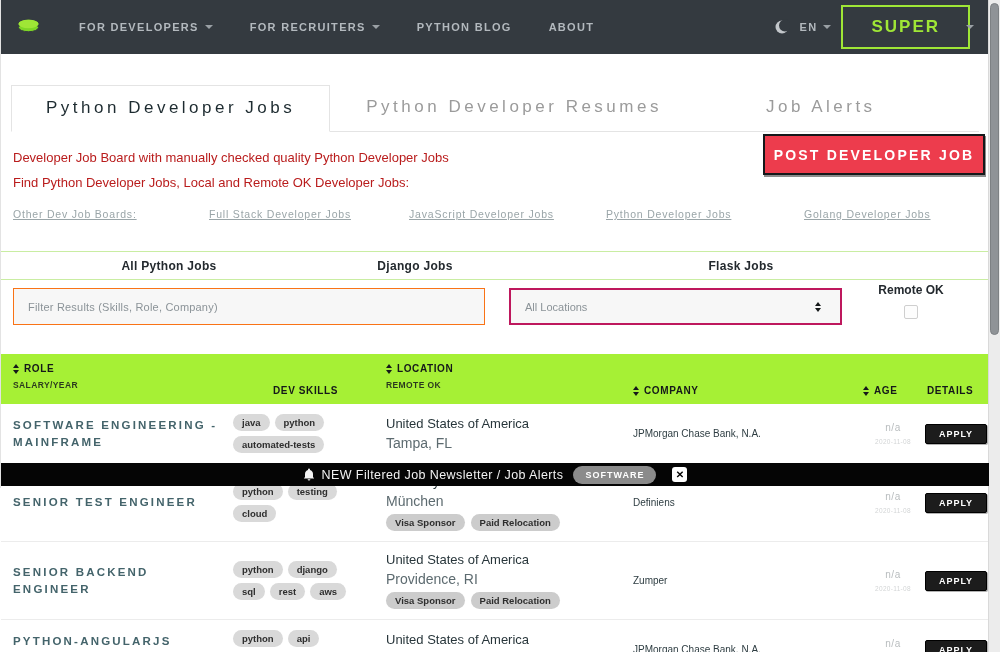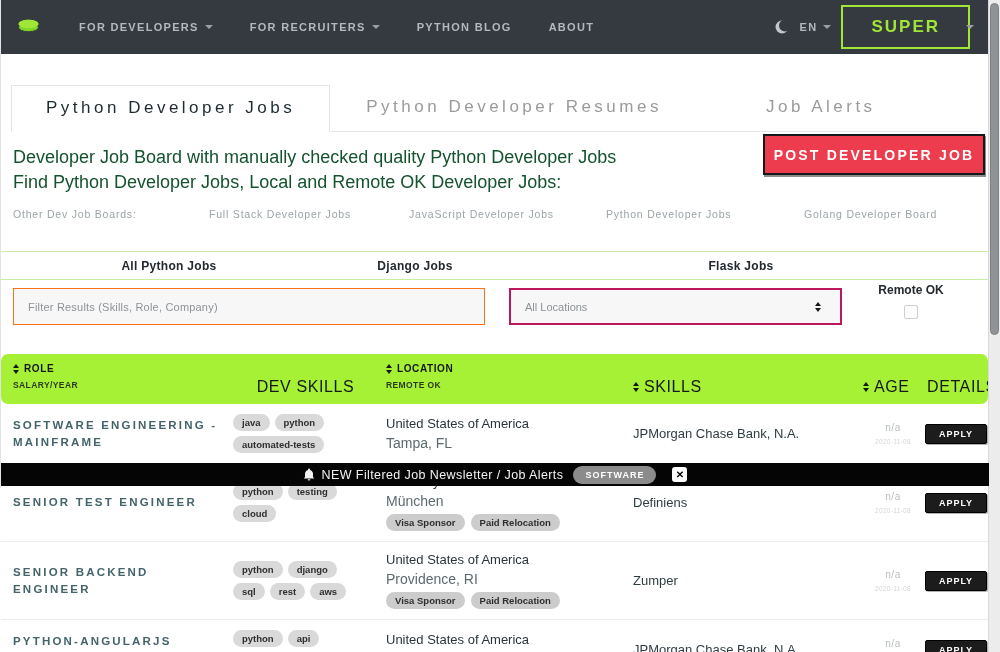--- a/index.html
+++ b/index.html
@@ -22,28 +22,28 @@
     letter-spacing:2px; padding:10px 28px; cursor:pointer; font-family:inherit; }
 
   
   .tabs { display:flex; margin:31px 0 0 10px; border-bottom:1px solid #e4e4e4; width:968px; }
   .tab { font-size:17px; letter-spacing:3.5px; font-weight:500; padding:12px 34px 13px 34px; color:#9b9b9b; cursor:pointer; white-space:nowrap; }
   .tab.active { color:#1d2b30; background:#fff; border:1px solid #e4e4e4; border-bottom:1px solid #fff; margin-bottom:-1px; }
   .tab.gap1 { margin-left:2px; }
 
   
   .intro-row { position:relative; padding:13px 0 0 12px; height:66px; }
-  .intro-line { font-size:18px; color:#14532d; line-height:25px; }
+  .intro-line { font-size:13px; color:#b91c1c; line-height:25px; }
   .post-job-btn { position:absolute; right:3px; top:2px; width:222px; height:41px; background:#ed3c4d;
     border:2px solid #15181a; color:#fff; font-size:14px; font-weight:700; letter-spacing:2.2px; cursor:pointer;
     font-family:inherit; box-shadow:1px 2px 0 rgba(0,0,0,.45); }
 
   
   .boards-row { display:grid; grid-template-columns:196px 200px 197px 198px auto; padding:10px 0 0 12px; }
-  .boards-row span { font-size:10.5px; letter-spacing:.8px; color:#9aa5a8; }
+  .boards-row span { font-size:10.5px; letter-spacing:.8px; color:#9aa5a8;text-decoration:underline; }
   .board-link { cursor:pointer; }
 
   
   .subtabs { position:relative; margin-top:31px; height:29px; border-top:1px solid #c9eda2; border-bottom:1px solid #c9eda2; }
   .subtab { position:absolute; top:50%; transform:translate(-50%,-50%); font-size:12px; font-weight:700; color:#23292e; letter-spacing:.3px; cursor:pointer; white-space:nowrap; }
 
   
   .filter-row { position:relative; height:64px; }
   .filter-input { position:absolute; left:12px; top:8px; width:472px; height:37px; background:#f7f7f7;
     border:1px solid #f97316; font-size:11px; color:#555; padding:0 14px; font-family:inherit; }
@@ -56,39 +56,39 @@
   .remote-box .chk { width:14px; height:14px; border:1px solid #cfcfcf; border-radius:2px; background:#fdfdfd; margin:8px auto 0; cursor:pointer; }
 
   
   .sort { display:inline-flex; flex-direction:column; gap:2px; margin-right:5px; }
   .sort i { width:0; height:0; border-left:3px solid transparent; border-right:3px solid transparent; }
   .sort .up { border-bottom:4px solid #15181a; }
   .sort .down { border-top:4px solid #15181a; }
 
   
   .thead { display:grid; grid-template-columns:220px 145px 245px 240px 60px 66px; background:#a6f035;
-    padding:9px 0 8px 12px; height:50px; margin-top:10px;border-radius:7px; }
+    padding:9px 0 8px 12px; height:50px; margin-top:10px; }
   .th { color:#15181a; }
   .th .l1 { display:flex; align-items:center; font-size:10px; font-weight:700; letter-spacing:.6px; }
   .th .l2 { font-size:8.5px; font-weight:700; letter-spacing:.4px; margin-top:6px; opacity:.85; }
-  .th.bottom { align-self:end; display:flex; align-items:center; font-size:16px; font-weight:400; letter-spacing:.6px; }
+  .th.bottom { align-self:end; display:flex; align-items:center; font-size:10px; font-weight:700; letter-spacing:.6px; }
   .th.center { justify-content:center; }
 
   .job-row { display:grid; grid-template-columns:220px 145px 245px 240px 60px 66px; padding:10px 0 10px 12px;
     align-items:center; border-bottom:1px solid #ececec; min-height:55px; }
   .job-role { font-size:11.5px; font-weight:700; letter-spacing:2.2px; color:#44646b; line-height:17px; padding-right:14px; cursor:pointer; }
   .cell-skills { display:flex; flex-wrap:wrap; gap:5px; padding-right:10px; }
   .pill { background:#d9d9d9; color:#2e2e2e; font-size:9.5px; font-weight:700; padding:3px 9px; border-radius:9px; white-space:nowrap; cursor:pointer; }
   .pill.perk { background:#cccccc; }
   .cell-loc { padding-left:8px; }
   .job-country { font-size:13px; font-weight:500; color:#28363b; }
   .job-city { font-size:14px; color:#5d6b70; margin-top:4px; }
   .job-perks { display:flex; gap:6px; margin-top:5px; }
   .job-perks:empty, .job-city:empty { display:none; margin:0; }
-  .cell-company { font-size:13px; color:#2e3d42; padding-left:10px; }
+  .cell-company { font-size:10px; color:#2e3d42; padding-left:10px; }
   .cell-age { text-align:center; }
   .job-age { font-size:10px; color:#b9bdbf; letter-spacing:.5px; }
   .job-date { font-size:6.5px; color:#d3d5d6; margin-top:5px; letter-spacing:.3px; }
   .apply-btn { background:#1c1c1c; color:#fff; border:1px solid #000; font-size:9px; font-weight:700;
     letter-spacing:1px; padding:4px 13px; cursor:pointer; border-radius:2px; font-family:inherit; box-shadow:1px 1px 0 rgba(0,0,0,.3); }
 
   
   .news-bar { position:absolute; left:0; bottom:2px; width:988px; height:23px; background:#050505;
     display:flex; align-items:center; justify-content:center; gap:10px; z-index:5; }
   .news-text { color:#f2f2f2; font-size:12.5px; font-weight:500; letter-spacing:.4px; display:flex; align-items:center; gap:7px;text-align:right; }
@@ -153,21 +153,21 @@
       <div class="intro-line">Developer Job Board with manually checked quality Python Developer Jobs</div>
       <div class="intro-line">Find Python Developer Jobs, Local and Remote OK Developer Jobs:</div>
       <button class="post-job-btn">POST DEVELOPER JOB</button>
     </div>
 
     <div class="boards-row">
       <span>Other Dev Job Boards:</span>
       <span class="board-link">Full Stack Developer Jobs</span>
       <span class="board-link">JavaScript Developer Jobs</span>
       <span class="board-link">Python Developer Jobs</span>
-      <span class="board-link">Golang Developer Board</span>
+      <span class="board-link">Golang Developer Jobs</span>
     </div>
 
     <div class="subtabs">
       <span class="subtab" style="left:168px;">All Python Jobs</span>
       <span class="subtab" style="left:414px;">Django Jobs</span>
       <span class="subtab" style="left:740px;">Flask Jobs</span>
     </div>
 
     <div class="filter-row">
       <input class="filter-input" type="text" placeholder="Filter Results (Skills, Role, Company)" style="">
@@ -204,21 +204,21 @@
             </span>
             <span>LOCATION</span>
           </div>
         <div class="l2">REMOTE OK</div>
       </div>
       <div class="th bottom" style="padding-left:10px;">
         <span class="sort">
             <i class="up"></i>
             <i class="down"></i>
           </span>
-          <span>SKILLS</span>
+          <span>COMPANY</span>
       </div>
       <div class="th bottom">
         <span class="sort">
             <i class="up"></i>
             <i class="down"></i>
           </span>
           <span>AGE</span>
       </div>
       <div class="th bottom" style="padding-left:4px;text-align:center;">DETAILS</div>
     </div>

